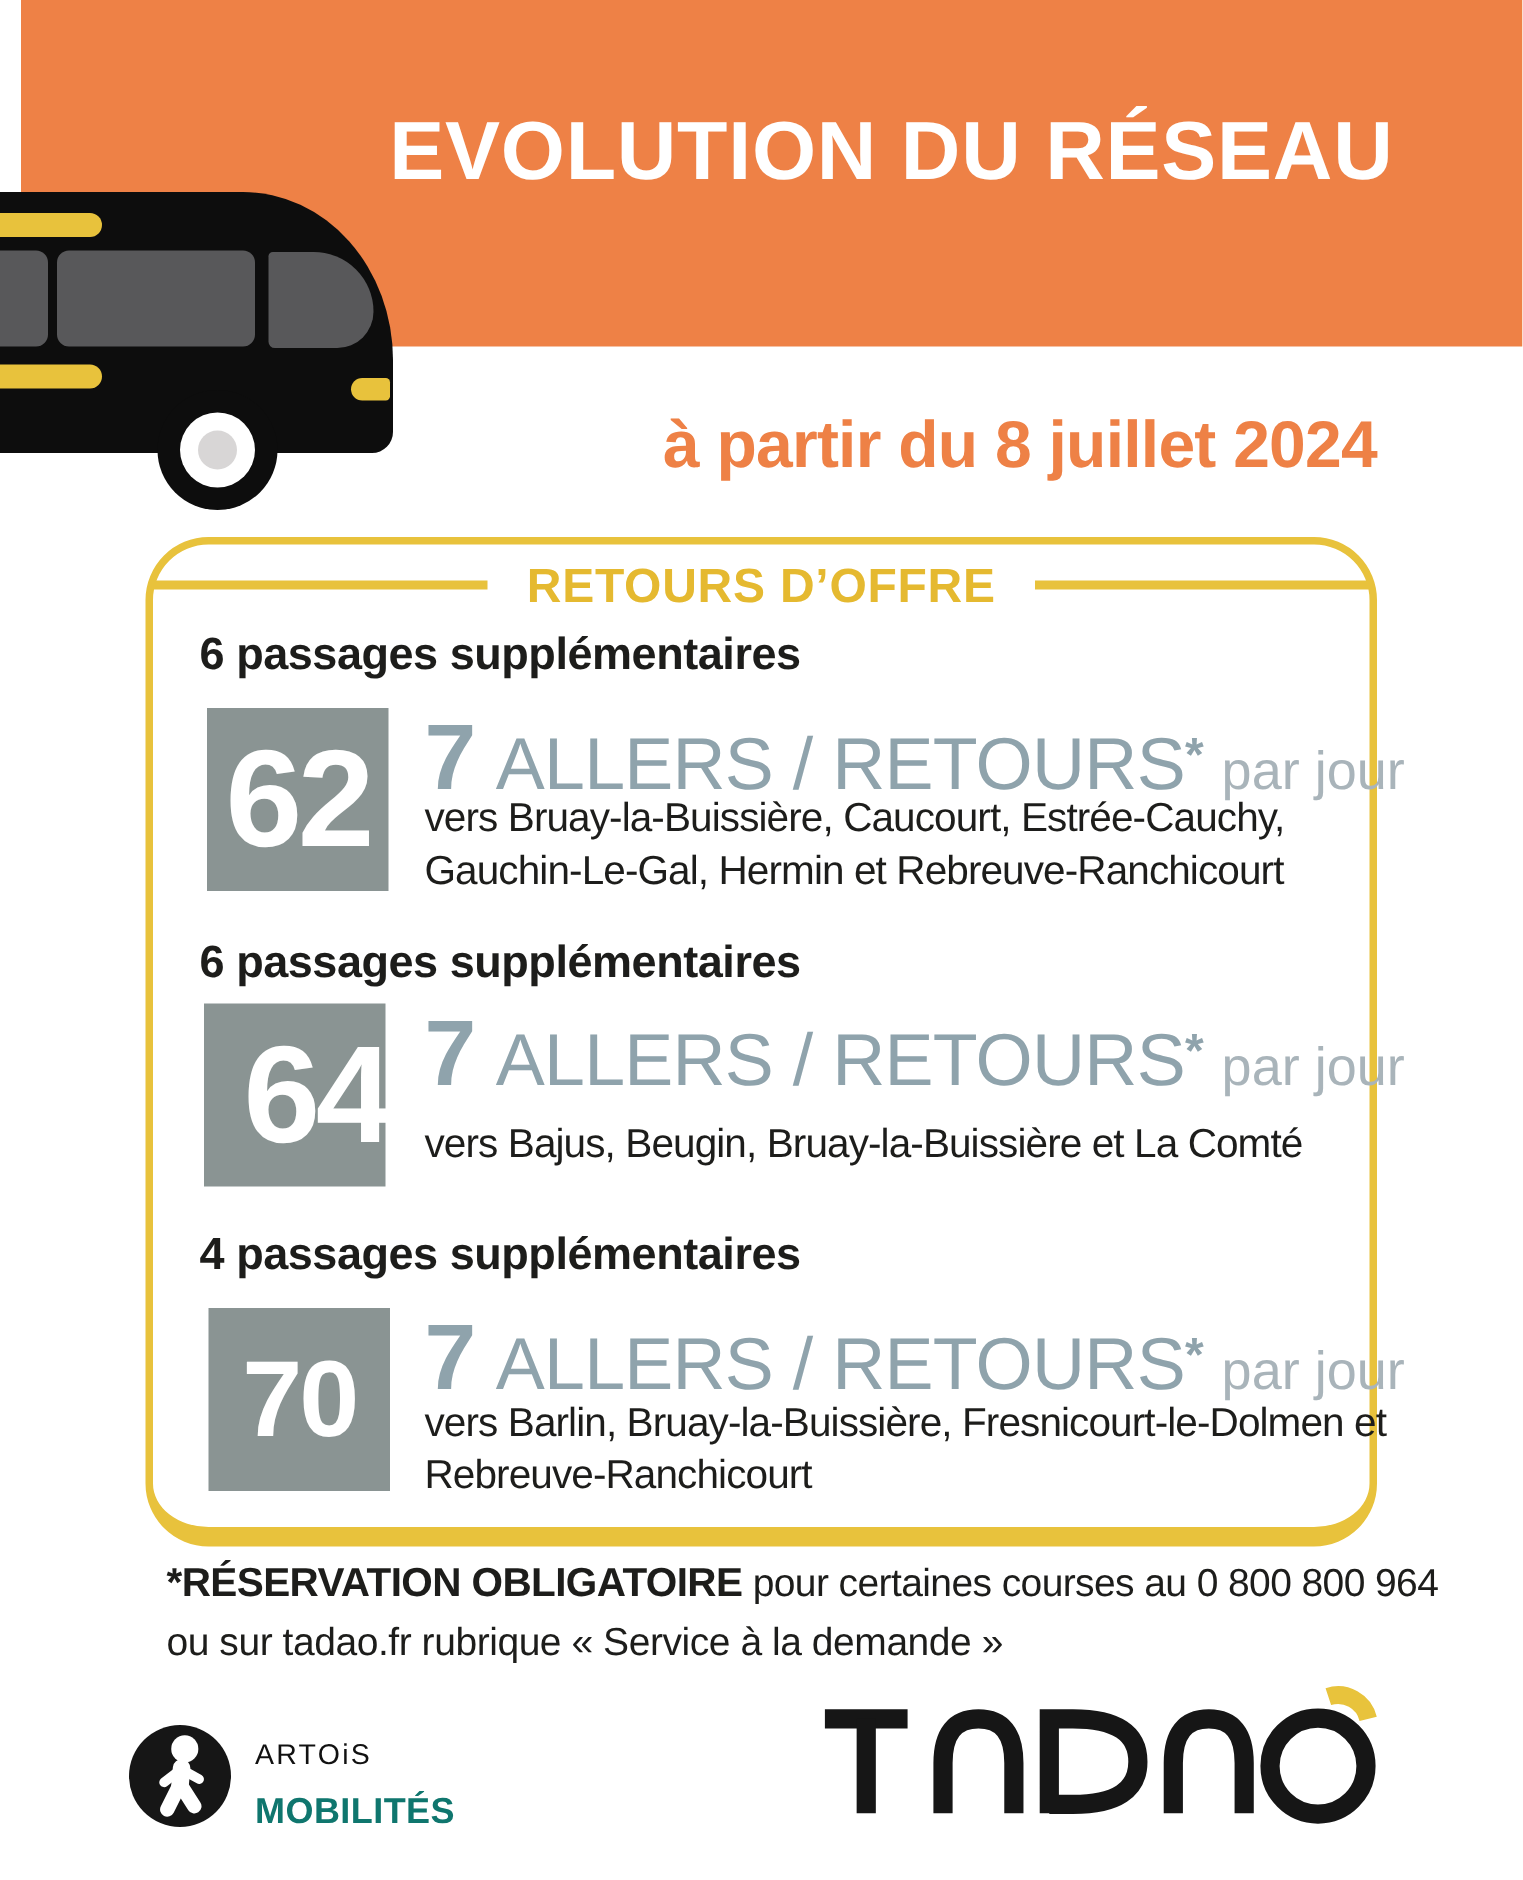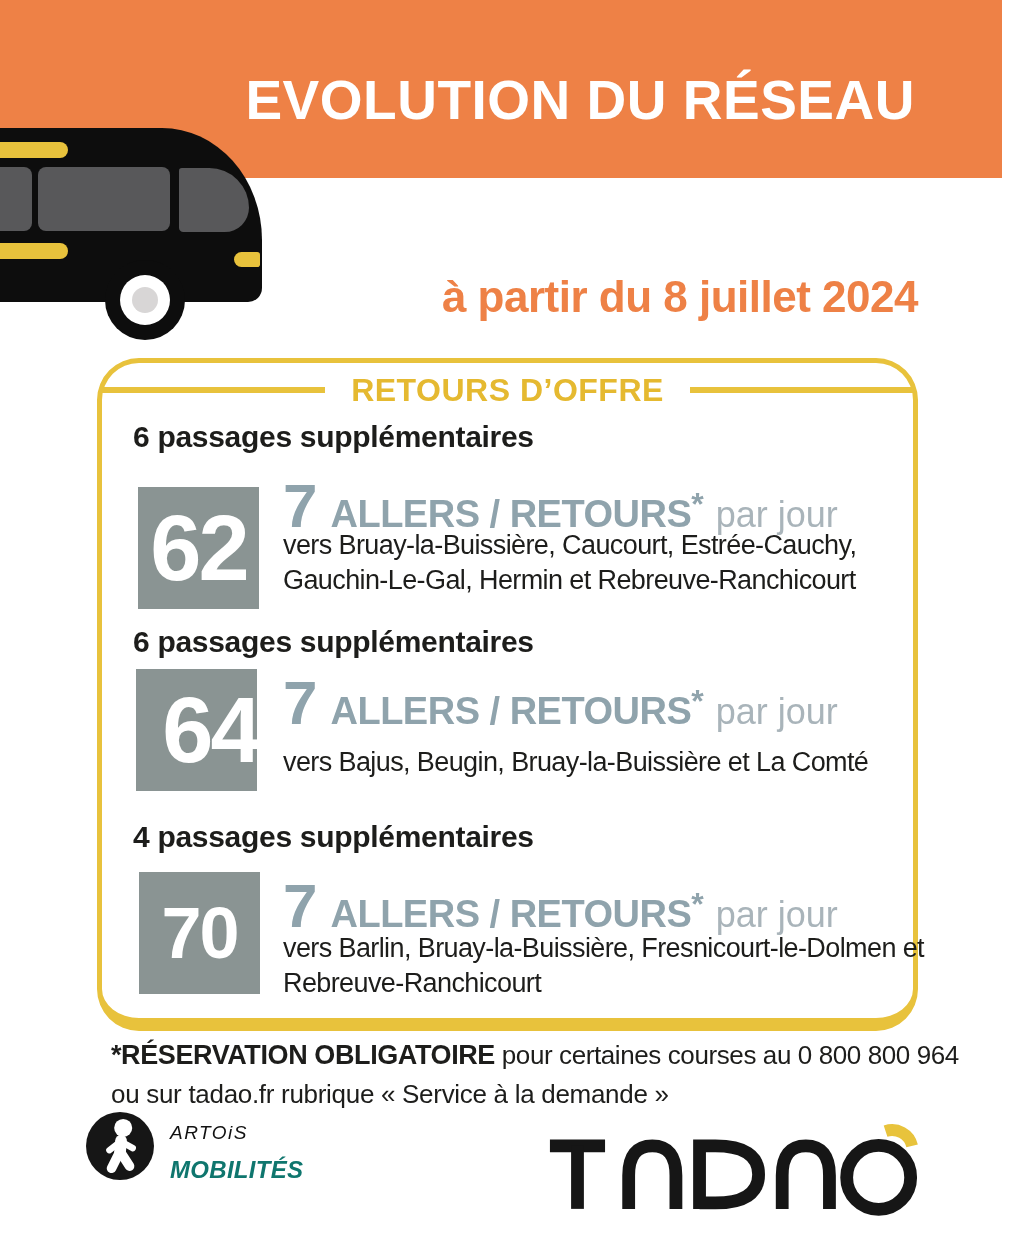--- a/index.html
+++ b/index.html
@@ -12,21 +12,21 @@
     --ink:#1D1D1B;
   }
   *{margin:0;padding:0;box-sizing:border-box;}
   html,body{background:#fff;}
   .page{
     position:relative;width:1015px;height:1253px;overflow:hidden;background:#fff;
     font-family:"Liberation Sans", sans-serif;color:var(--ink);
   }
 
   
-  .orange-block{position:absolute;left:0;top:0;width:1002px;height:178px;background:var(--orange);text-decoration:underline;}
+  .orange-block{position:absolute;left:14px;top:0;width:1002px;height:231px;background:var(--orange);text-decoration:underline;}
   .main-title{
     position:absolute;top:68px;right:87px;color:#fff;font-weight:bold;font-size:55px;
     letter-spacing:.5px;white-space:nowrap;
   }
   .subtitle{position:absolute;top:142px;right:92px;display:flex;align-items:baseline;color:#fff;white-space:nowrap;}
   .sub-prefix{font-weight:bold;font-size:27px;margin-right:2px;}
   .sub-city{font-weight:bold;font-size:55px;letter-spacing:.5px;}
   .date-line{
     position:absolute;top:272px;right:97px;color:var(--orange);font-weight:bold;font-size:44px;
     white-space:nowrap;letter-spacing:-.5px;
@@ -60,47 +60,47 @@
   .offer-title{
     padding:0 26px;font-weight:bold;font-size:32px;line-height:38px;color:var(--yellow-title);
     letter-spacing:.5px;white-space:nowrap;
   }
   .row{position:absolute;left:0;right:0;height:200px;}
   .row.r1{top:57px;}
   .row.r2{top:262px;}
   .row.r3{top:457px;}
   .passages{position:absolute;left:31px;top:0;font-weight:bold;font-size:30px;letter-spacing:-.3px;white-space:nowrap;}
   .line-badge{
-    position:absolute;left:36px;top:67px;width:121px;height:122px;background:var(--badge-grey);
+    position:absolute;left:36px;top:52px;width:121px;height:122px;background:var(--badge-grey);
     display:flex;align-items:center;justify-content:center;color:#fff;font-weight:bold;
     font-size:92px;letter-spacing:-3px;
   }
   .r2 .line-badge{left:34px;top:44px;padding-left:28px;}
   .r3 .line-badge{left:37px;top:52px;font-size:72px;letter-spacing:-2px;}
   .trips{position:absolute;left:181px;top:50px;white-space:nowrap;display:flex;align-items:baseline;}
   .r2 .trips{top:42px;}
   .trips-num{color:var(--slate);font-weight:bold;font-size:62px;margin-right:14px;letter-spacing:-1px;}
-  .trips-label{color:var(--slate);font-weight:bold;font-size:38px;letter-spacing:-.5px;text-align:center;}
+  .trips-label{color:var(--slate);font-weight:normal;font-size:49px;letter-spacing:-.5px;text-align:center;}
   .trips-ast{color:var(--slate);font-weight:bold;font-size:32px;vertical-align:super;position:relative;top:-12px;}
   .trips-suffix{color:var(--slate-light);font-size:36px;margin-left:12px;}
   .dests{
     position:absolute;left:181px;top:108px;width:660px;font-size:27px;line-height:35px;
     letter-spacing:-.6px;color:var(--ink);white-space:pre-line;
   }
   .r2 .dests{top:120px;}
   .r3 .dests{top:111px;}
 
   
   .footnote{position:absolute;left:111px;top:1040px;}
   .fn-line1{font-size:26px;letter-spacing:-.4px;white-space:nowrap;}
   .fn-bold{font-weight:bold;font-size:27px;}
   .fn-line2{margin-top:8px;font-size:26px;letter-spacing:-.3px;white-space:nowrap;}
 
   
-  .artois-logo{position:absolute;left:86px;top:1112px;width:300px;height:80px;font-style:italic;}
+  .artois-logo{position:absolute;left:86px;top:1150px;width:300px;height:80px;}
   .artois-mark{position:absolute;left:0;top:0;width:68px;height:68px;}
   .artois-text{position:absolute;left:84px;top:10px;}
   .artois-l1{font-size:19px;letter-spacing:1.5px;color:#111;}
   .artois-l2{font-size:24px;font-weight:bold;letter-spacing:.3px;color:#0f766e;margin-top:12px;}
   .tadao-logo{position:absolute;left:546px;top:1118px;width:374px;height:106px;}
   .sr-only{position:absolute;width:1px;height:1px;overflow:hidden;clip:rect(0 0 0 0);white-space:nowrap;}
 </style>
 </head>
 <body>
 

